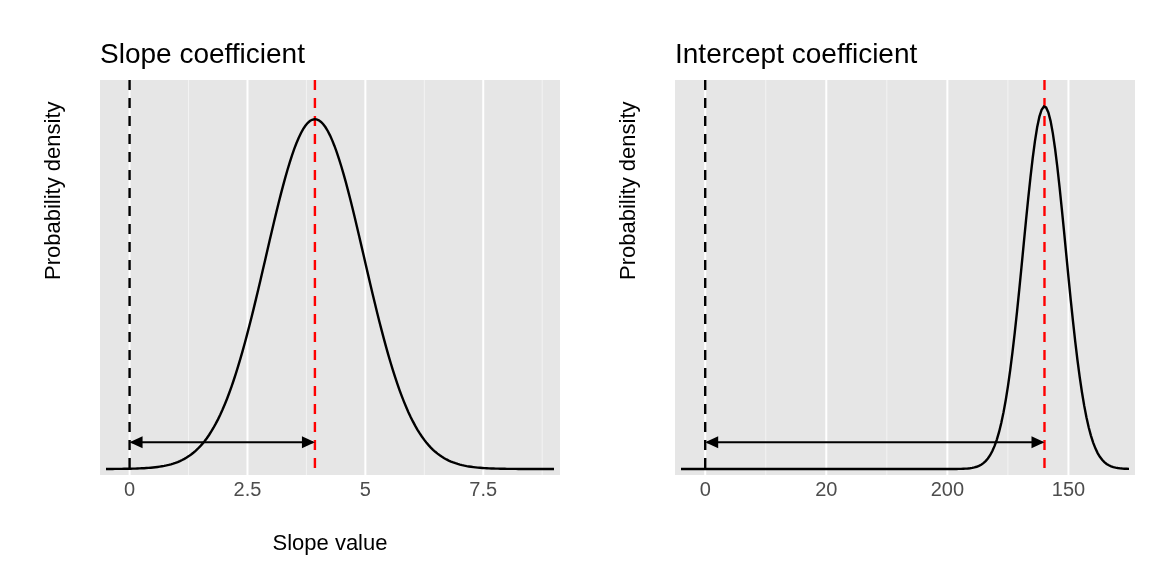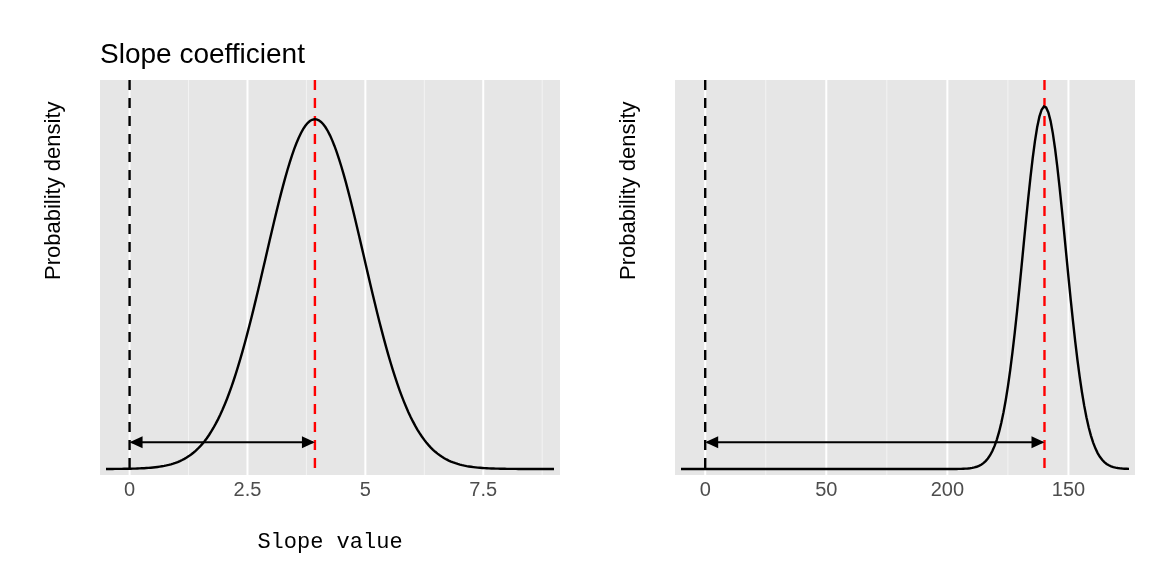--- a/index.html
+++ b/index.html
@@ -51,21 +51,20 @@
     white-space: nowrap;
   }
   .xlab {
     position: absolute;
     top: 530px;
     width: 460px;
     left: 90px;
     text-align: center;
     font-size: 22px;
     color: #000;
-    font-family: Liberation Mono, monospace;
   }
 
   .grid line.major { stroke: #ffffff; stroke-width: 2; }
   .grid line.minor { stroke: #f3f3f3; stroke-width: 1; }
 
   .curve { fill: none; stroke: #000; stroke-width: 2.4; }
   .vline-black { stroke: #000; stroke-width: 2.4; stroke-dasharray: 10 8; }
   .vline-red   { stroke: #ff0000; stroke-width: 2.4; stroke-dasharray: 10 8; }
   .arrow { stroke: #000; stroke-width: 2; fill: none; }
   .arrow-head { fill: #000; stroke: none; }
@@ -113,20 +112,21 @@
     <div id="ticks-left">
         <div class="ticklabel" style="left: 119.579px;">0</div>
         <div class="ticklabel" style="left: 237.474px; text-align: center;">2.5</div>
         <div class="ticklabel" style="left: 355.368px;">5</div>
         <div class="ticklabel" style="left: 473.263px;">7.5</div>
       </div>
     <div class="xlab">Slope value</div>
   </div>
 
   <div class="panel right">
+    <div class="title">Intercept coefficient</div>
     <div class="ylab">Probability density</div>
 
     <div class="plot-bg">
       <svg width="460" height="395" viewBox="0 0 460 395" style="overflow:visible">
         <g class="grid" id="grid-right">
             <line class="minor" x1="90.75675675675676" x2="90.75675675675676" y1="0" y2="395"></line>
             <line class="minor" x1="211.83783783783784" x2="211.83783783783784" y1="0" y2="395"></line>
             <line class="minor" x1="332.9189189189189" x2="332.9189189189189" y1="0" y2="395"></line>
             <line class="major" x1="30.216216216216218" x2="30.216216216216218" y1="0" y2="395"></line>
             <line class="major" x1="151.2972972972973" x2="151.2972972972973" y1="0" y2="395"></line>
@@ -139,19 +139,19 @@
         <g id="arrow-right">
             <line class="arrow" x1="32.21621621621622" y1="362.19" x2="367.48540540540534" y2="362.19"></line>
             <polygon class="arrow-head" points="30.216216216216218,362.19 43.21621621621622,356.19 43.21621621621622,368.19"></polygon>
             <polygon class="arrow-head" points="369.48540540540534,362.19 356.48540540540534,356.19 356.48540540540534,368.19"></polygon>
           </g>
       </svg>
     </div>
 
     <div id="ticks-right">
         <div class="ticklabel" style="left: 120.216px;">0</div>
-        <div class="ticklabel" style="left: 241.297px;">50</div>
+        <div class="ticklabel" style="left: 241.297px;">20</div>
         <div class="ticklabel" style="left: 362.378px;">200</div>
         <div class="ticklabel" style="left: 483.459px;">150</div>
       </div>
   </div>
 
 </div>
 
 </body></html>

